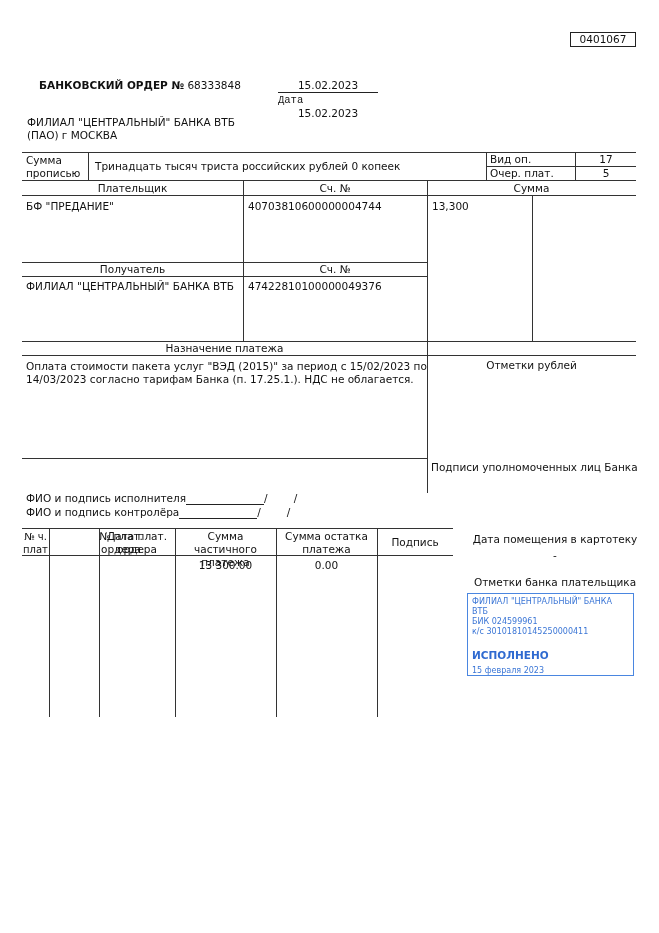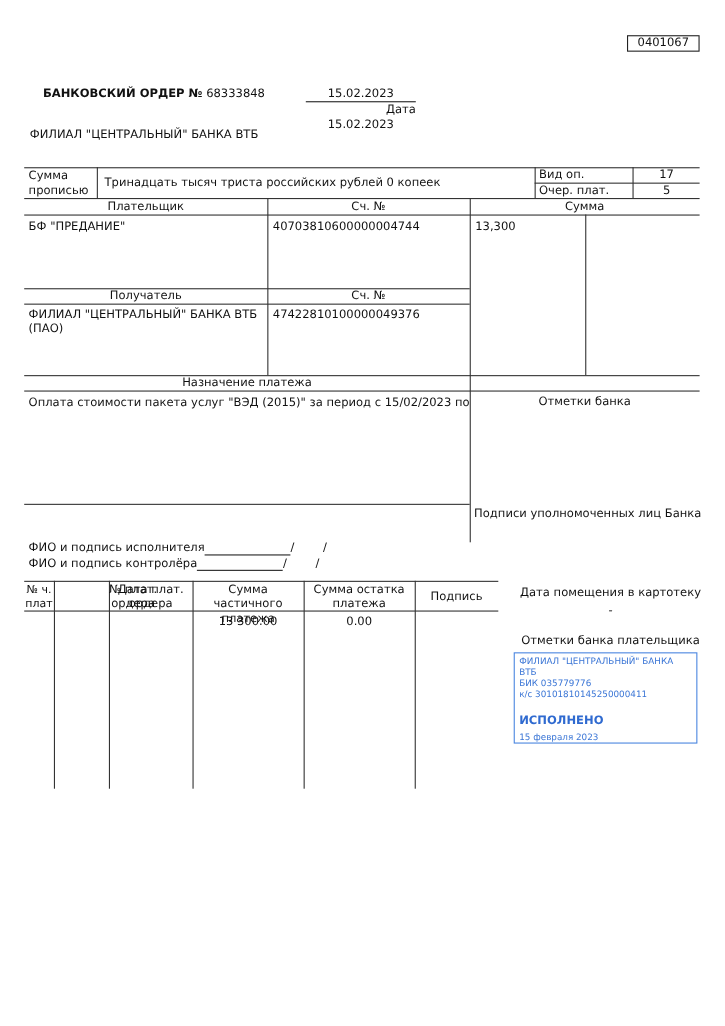--- a/index.html
+++ b/index.html
@@ -8,21 +8,21 @@
     font-family: "DejaVu Sans", sans-serif; font-size: 10.5px; color: #111;
   }
   .abs { position: absolute; }
   .form-code {
     left: 570px; top: 32px; width: 64px; height: 13px;
     border: 1.5px solid #222; text-align: center; line-height: 13px; font-size: 10.5px;
   }
   .order-title { left: 27px; top: 79px; font-size: 10.5px; }
   .order-title b { font-weight: bold; margin-left: 12px; }
   .date-top { left: 278px; top: 79px; width: 100px; text-align: center; border-bottom: 1.5px solid #222; padding-bottom: 1px; }
-  .date-label { left: 278px; top: 94px; width: 100px; text-align: right; }
+  .date-label { left: 278px; top: 94px; width: 100px; text-align: left; font-family: Liberation Mono, monospace; }
   .date-bottom { left: 278px; top: 107px; width: 100px; text-align: center; }
   .bank-name { left: 27px; top: 116px; width: 220px; line-height: 13px; }
 
   .hl { position: absolute; height: 0; border-top: 1.4px solid #333; }
   .vl { position: absolute; width: 0; border-left: 1.4px solid #333; }
   .cell-text { position: absolute; line-height: 13px; }
   .center { text-align: center; }
 
   .stamp {
     position: absolute; left: 467px; top: 593px; width: 167px; height: 83px;
@@ -41,20 +41,21 @@
 <div class="abs order-title">
   <b>БАНКОВСКИЙ ОРДЕР №</b>
   <span>68333848</span>
 </div>
 <div class="abs date-top">15.02.2023</div>
 <div class="abs date-label">Дата</div>
 <div class="abs date-bottom">15.02.2023</div>
 
 <div class="abs bank-name">
   <div>ФИЛИАЛ "ЦЕНТРАЛЬНЫЙ" БАНКА ВТБ</div>
+  <div>(ПАО) г МОСКВА</div>
 </div>
 
 <div class="hl" style="left:22px; top:152px; width:614px;"></div>
 <div class="hl" style="left:22px; top:180px; width:614px;"></div>
 <div class="hl" style="left:486px; top:166px; width:150px;"></div>
 <div class="hl" style="left:22px; top:195px; width:614px;"></div>
 <div class="hl" style="left:22px; top:262px; width:405px;"></div>
 <div class="hl" style="left:22px; top:276px; width:405px;"></div>
 <div class="hl" style="left:22px; top:341px; width:614px;"></div>
 <div class="hl" style="left:22px; top:355px; width:614px;"></div>
@@ -82,29 +83,29 @@
 <div class="cell-text center" style="left:243px; top:182px; width:184px;">Сч. №</div>
 <div class="cell-text center" style="left:427px; top:182px; width:209px;">Сумма</div>
 <div class="cell-text" style="left:26px; top:200px;">БФ "ПРЕДАНИЕ"</div>
 <div class="cell-text" style="left:248px; top:200px;">40703810600000004744</div>
 <div class="cell-text" style="left:432px; top:200px;">13,300</div>
 
 <div class="cell-text center" style="left:22px; top:263px; width:221px;">Получатель</div>
 <div class="cell-text center" style="left:243px; top:263px; width:184px;">Сч. №</div>
 <div class="cell-text" style="left:26px; top:280px;">
   <div>ФИЛИАЛ "ЦЕНТРАЛЬНЫЙ" БАНКА ВТБ</div>
-  <div>(ПАО)</div>
 </div>
 <div class="cell-text" style="left:248px; top:280px;">47422810100000049376</div>
 
 <div class="cell-text center" style="left:22px; top:342px; width:405px;">Назначение платежа</div>
 <div class="cell-text" style="left:26px; top:360px;">
   <div>Оплата стоимости пакета услуг "ВЭД (2015)" за период с 15/02/2023 по</div>
+  <div>14/03/2023 согласно тарифам Банка (п. 17.25.1.). НДС не облагается.</div>
 </div>
-<div class="cell-text center" style="left:427px; top:359px; width:209px;">Отметки банка</div>
+<div class="cell-text center" style="left:427px; top:359px; width:209px;">Отметки рублей</div>
 <div class="cell-text" style="left:431px; top:461px;">Подписи уполномоченных лиц Банка</div>
 
 <div class="cell-text" style="left:26px; top:492px;">
   <span>ФИО и подпись исполнителя</span><span class="sig-line" style="width:78px;"></span><span>/</span><span style="display:inline-block;width:26px;"></span><span>/</span>
 </div>
 <div class="cell-text" style="left:26px; top:506px;">
   <span>ФИО и подпись контролёра</span><span class="sig-line" style="width:78px;"></span><span>/</span><span style="display:inline-block;width:26px;"></span><span>/</span>
 </div>
 
 <div class="hl" style="left:22px; top:528px; width:431px;"></div>
@@ -139,17 +140,17 @@
 
 <div class="cell-text center" style="left:175px; top:559px; width:101px;">13 300.00</div>
 <div class="cell-text center" style="left:276px; top:559px; width:101px;">0.00</div>
 
 <div class="cell-text center" style="left:460px; top:533px; width:190px;">Дата помещения в картотеку</div>
 <div class="cell-text center" style="left:460px; top:549px; width:190px;">-</div>
 <div class="cell-text center" style="left:460px; top:576px; width:190px;">Отметки банка плательщика</div>
 
 <div class="stamp">
   <div>ФИЛИАЛ "ЦЕНТРАЛЬНЫЙ" БАНКА ВТБ</div>
-  <div>БИК 035779776</div>
+  <div>БИК 024599961</div>
   <div>к/с 30101810145250000411</div>
   <div class="status">ИСПОЛНЕНО</div>
   <div class="sdate">15 февраля 2023</div>
 </div>
 
 </body></html>

